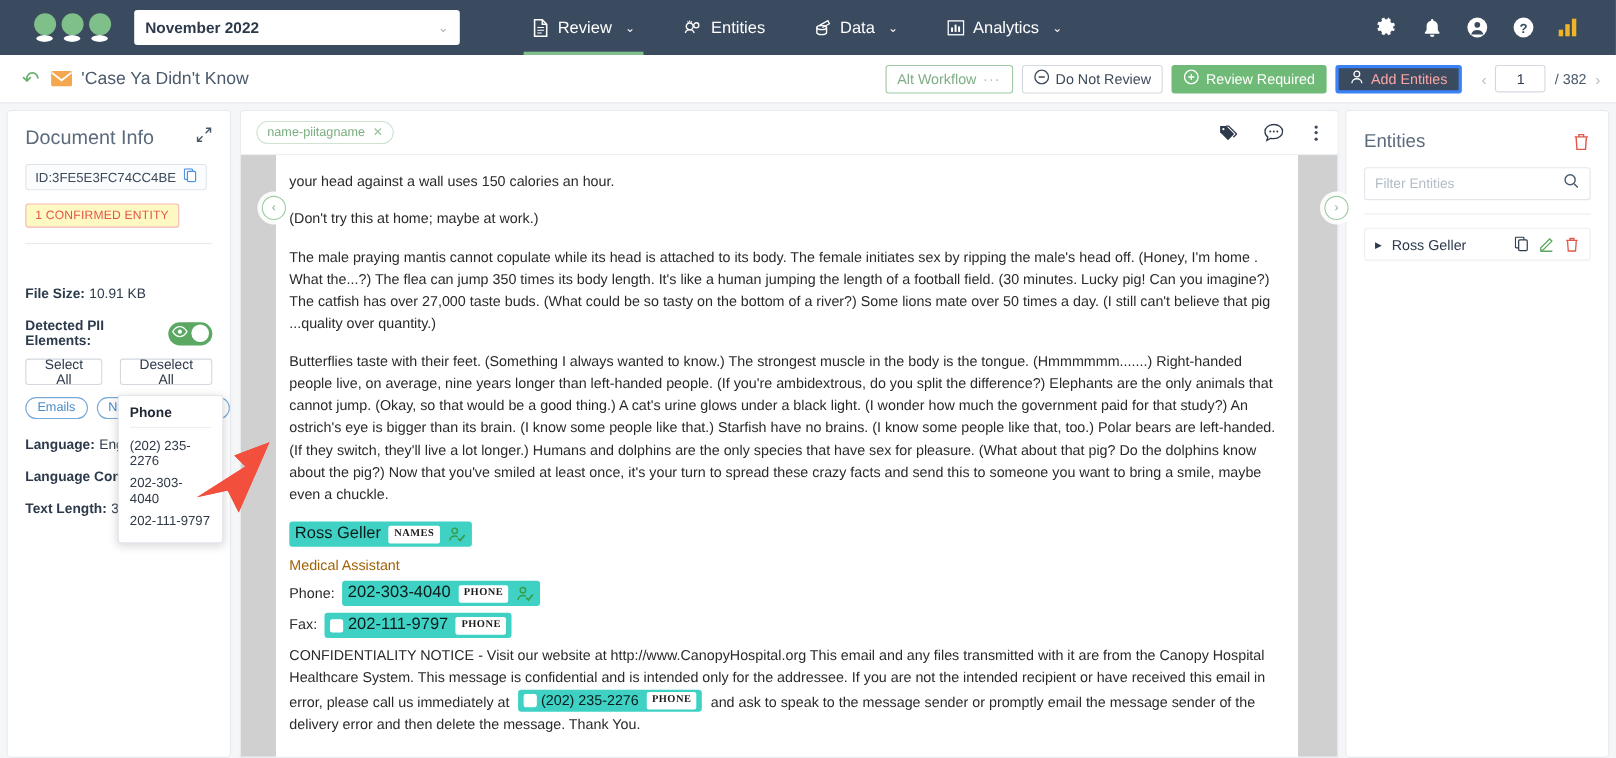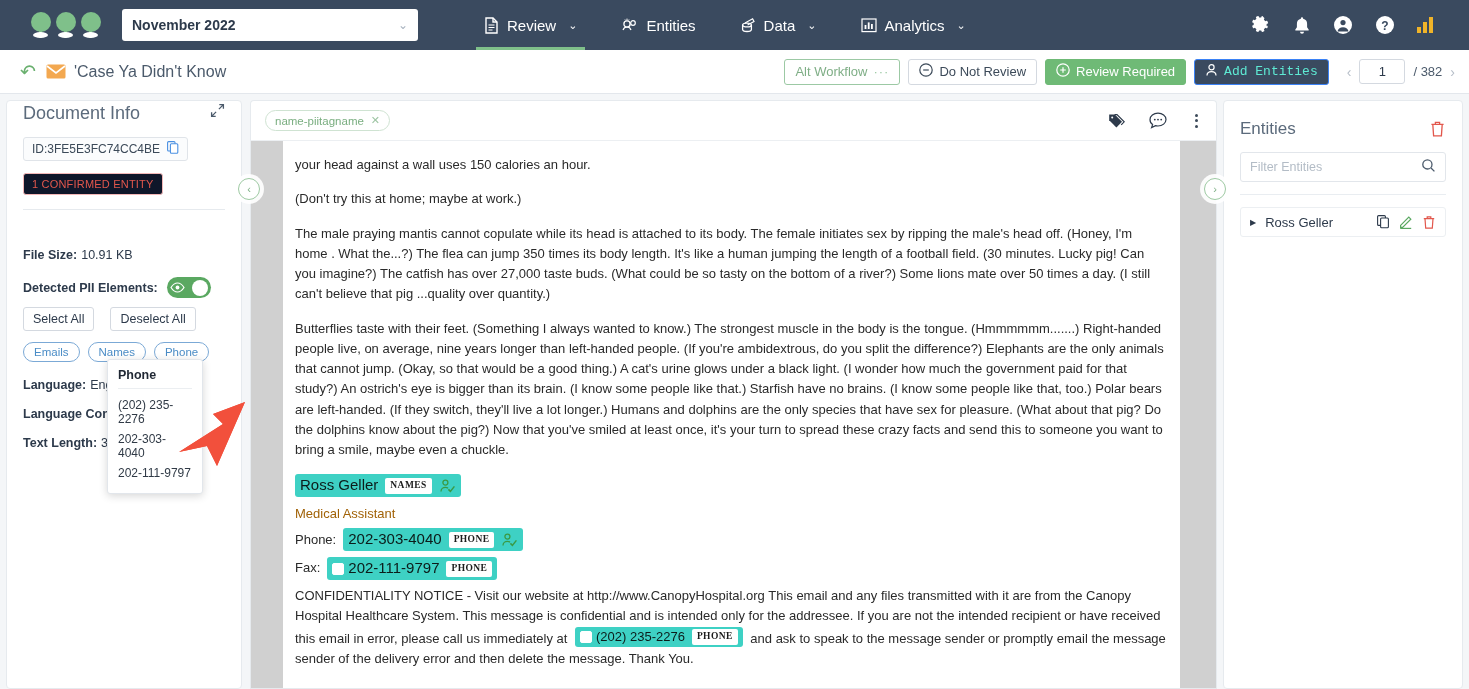--- a/index.html
+++ b/index.html
@@ -64,50 +64,50 @@
 
   .subbar-actions { margin-left: auto; display: flex; align-items: center; gap: 8px; }
   .btn {
     height: 26px; border-radius: 3px; display: inline-flex; align-items: center;
     gap: 6px; padding: 0 10px; font-size: 13px; cursor: pointer; white-space: nowrap;
   }
   .btn-alt { border: 1px solid #9cc9a4; color: #7fae86; background: #fff; }
   .btn-alt .dots { letter-spacing: 1px; color: #9cc9a4; }
   .btn-outline { border: 1px solid #d4d9e0; color: #3c4a59; background: #fff; }
   .btn-green { background: #6fba76; color: #fff; border: 1px solid #6fba76; }
-  .btn-dark { background: #3a4a5f; color: #5eead4; border: 1px solid #3b82f6; font-family: Liberation Mono, monospace; }
+  .btn-dark { background: #3a4a5f; color: #fca5a5; border: 3px solid #3b82f6; }
 
   .pager { display: flex; align-items: center; gap: 8px; margin-left: 10px; }
   .pager .arrow { color: #b6bec8; font-size: 14px; cursor: pointer; }
   .pager input {
     width: 46px; height: 25px; border: 1px solid #d4d9e0; border-radius: 3px;
     text-align: center; font-size: 13px; color: #2d3a4b; font-family: inherit;
   }
   .pager .total { font-size: 13px; color: #4b5a6b; }
 
   
   .workspace { display: flex; height: calc(689px - 94px); position: relative; }
 
   
   .leftpanel {
-    width: 236px; background: #fff; margin: 6px 0 0 6px; border-radius: 4px;
-    border: 1px solid #e6eaee; padding: 2px 16px; position: relative; flex: none;
+    width: 204px; background: #fff; margin: 6px 0 0 6px; border-radius: 4px;
+    border: 1px solid #e6eaee; padding: 14px 16px; position: relative; flex: none;
     height: calc(100% - 6px);
   }
   .panel-head { display: flex; align-items: flex-start; justify-content: space-between; }
   .panel-title { font-size: 18px; color: #5c6b7c; font-weight: normal; }
   .expand-ico { color: #4b5a6b; font-size: 14px; cursor: pointer; }
 
   .idbox {
     margin-top: 13px; border: 1px solid #e0e4e9; border-radius: 3px; background: #fbfcfd;
     height: 24px; display: inline-flex; align-items: center; gap: 7px; padding: 0 8px;
     font-size: 12px; color: #3c4a59; cursor: pointer;
   }
   .badge-confirm {
-    margin-top: 12px; display: inline-block; border: 1px solid #f3b7b7; background: #0f172a;
+    margin-top: 12px; display: inline-block; border: 1px solid #f3b7b7; background: #fef9c3;
     color: #e2574c; font-size: 11px; border-radius: 3px; padding: 4px 8px; letter-spacing: .2px;
   }
   .divider { height: 1px; background: #e6eaee; margin: 14px 0 38px 0; }
 
   .kv { font-size: 12.5px; color: #2d3a4b; margin-bottom: 15px; }
   .kv b { font-weight: bold; }
   .kv .val { font-weight: normal; margin-left: 4px; }
 
   .pii-row { display: flex; align-items: center; gap: 9px; margin-bottom: 9px; }
   .pii-row .lbl { font-size: 12.5px; font-weight: bold; color: #2d3a4b; }

